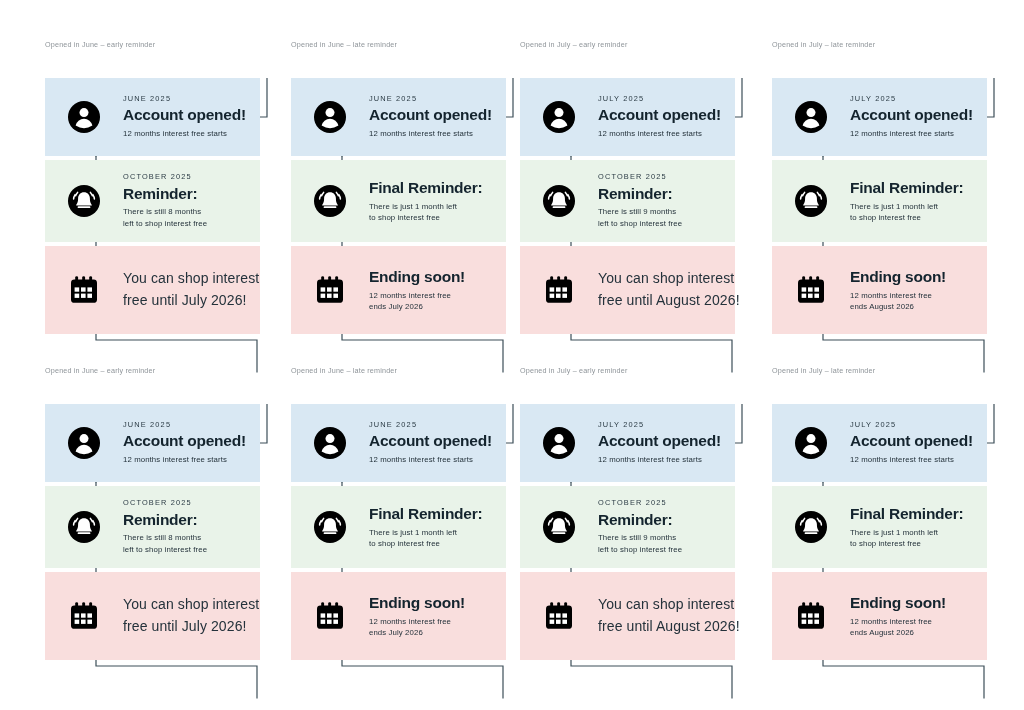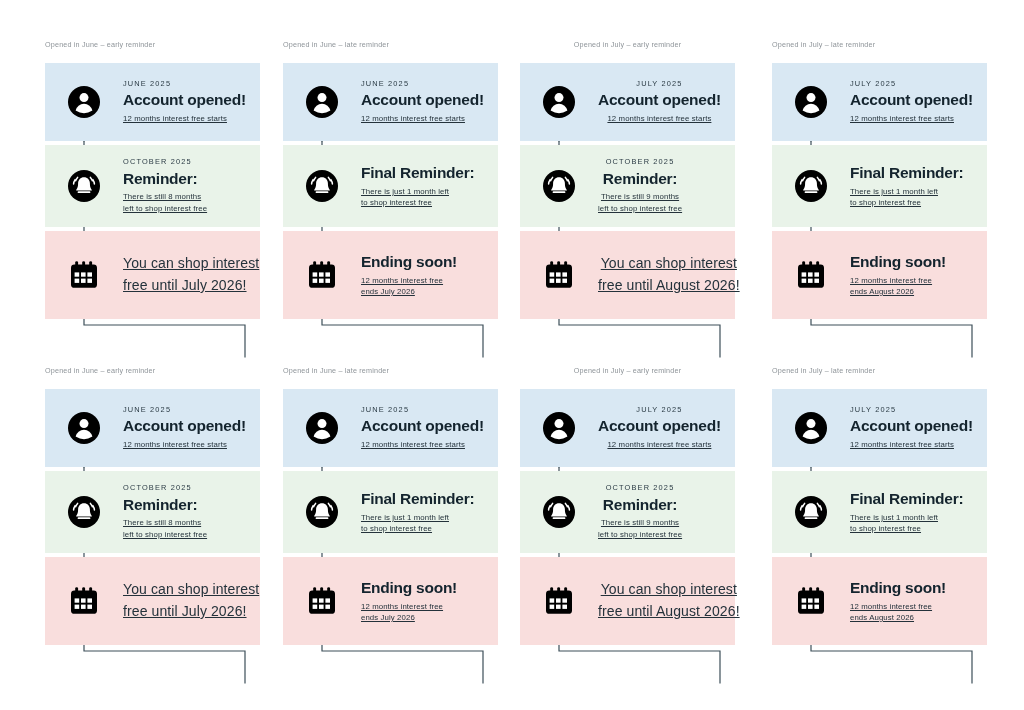--- a/index.html
+++ b/index.html
@@ -25,41 +25,42 @@
     left: 0;
     top: 0;
     width: 862px;
     height: 710px;
   }
   .panel {
     position: absolute;
     width: 215px;
   }
   .panel-col0 { left: 45px; }
-  .panel-col1 { left: 283px; }
-  .panel-col2 { left: 520px; text-align: center; }
+  .panel-col1 { left: 291px; }
+  .panel-col2 { left: 520px; }
   .panel-col3 { left: 772px; }
   .panel-row0 { top: 40px; }
   .panel-row1 { top: 366px; }
 
   .panel-caption {
     font-size: 7.2px;
     letter-spacing: .18px;
     color: #8e9499;
     font-family: "Liberation Sans", sans-serif;
     height: 10px;
     line-height: 10px;
     white-space: nowrap;
   }
 
   .flow {
     position: relative;
-    margin-top: 13px;
+    margin-top: 28px;
     width: 215px;
     height: 256px;
+    padding-left: 12px;
   }
 
   
   .band {
     position: absolute;
     left: 0;
     width: 215px;
     box-sizing: border-box;
   }
   .band-open     { top: 0px;   height: 78px;  background: #d9e8f3; }
@@ -105,21 +106,20 @@
     color: #14242e;
     margin: 0 0 4px 0;
     white-space: nowrap;
   }
   .subline {
     font-size: 7.8px;
     letter-spacing: .1px;
     color: #24323b;
     white-space: nowrap;
     line-height: 1.45;
-    text-decoration: underline;
   }
   .subline-2 { margin-top: 0px; }
   .only-body .subline { font-size: 14px; line-height: 1.55; }
 </style>
 </head>
 <body>
 
 <div class="board">
   <div class="grid">
       <div class="panel panel-col0 panel-row0">

